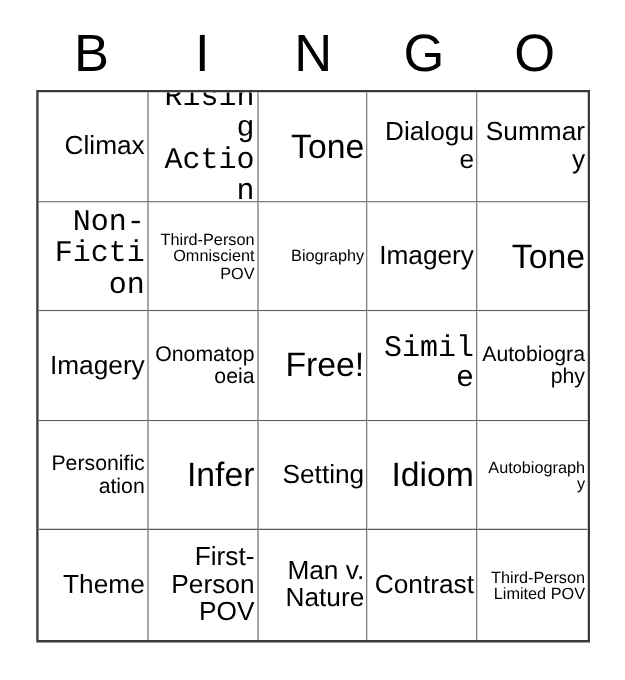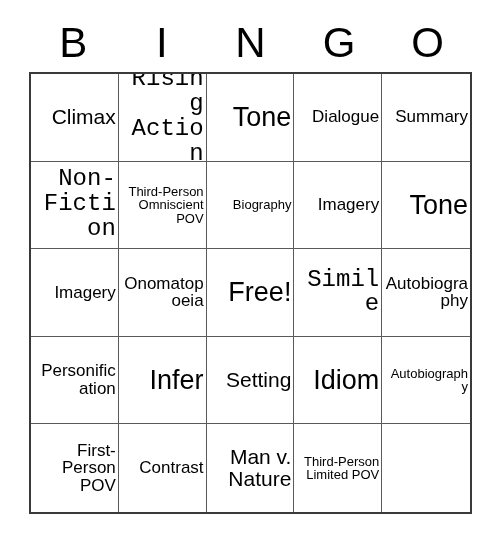--- a/index.html
+++ b/index.html
@@ -75,21 +75,21 @@
   }
   .cell-text {
     display: block;
     width: 100%;
     line-height: 1.04;
     word-wrap: break-word;
   }
   .sz-xl  { font-size: 27px; }
   .sz-lg  { font-size: 24px; font-family: Liberation Mono, monospace; }
   .sz-md  { font-size: 21px; }
-  .sz-sm  { font-size: 17px; }
+  .sz-sm  { font-size: 21px; }
   .sz-xs  { font-size: 13px; }
   .sz-xxs { font-size: 17px; }
 </style>
 </head>
 <body>
 
 <div id="bingo-card">
 
   <div id="header-row">
     <div class="header-letter">B</div>
@@ -158,26 +158,29 @@
         <span class="cell-text sz-md">Setting</span>
       </div>
     <div class="cell">
         <span class="cell-text sz-xl">Idiom</span>
       </div>
     <div class="cell">
         <span class="cell-text sz-xs">Autobiography</span>
       </div>
 
     <div class="cell">
+        <span class="cell-text sz-md">Theme</span>
+      </div>
+    <div class="cell">
         <span class="cell-text sz-sm">First-Person POV</span>
       </div>
     <div class="cell">
-        <span class="cell-text sz-sm">Contrast</span>
+        <span class="cell-text sz-md">Man v. Nature</span>
       </div>
     <div class="cell">
-        <span class="cell-text sz-md">Man v. Nature</span>
+        <span class="cell-text sz-sm">Contrast</span>
       </div>
     <div class="cell">
         <span class="cell-text sz-xs">Third-Person Limited POV</span>
       </div>
   </div>
 
 </div>
 
 </body></html>

